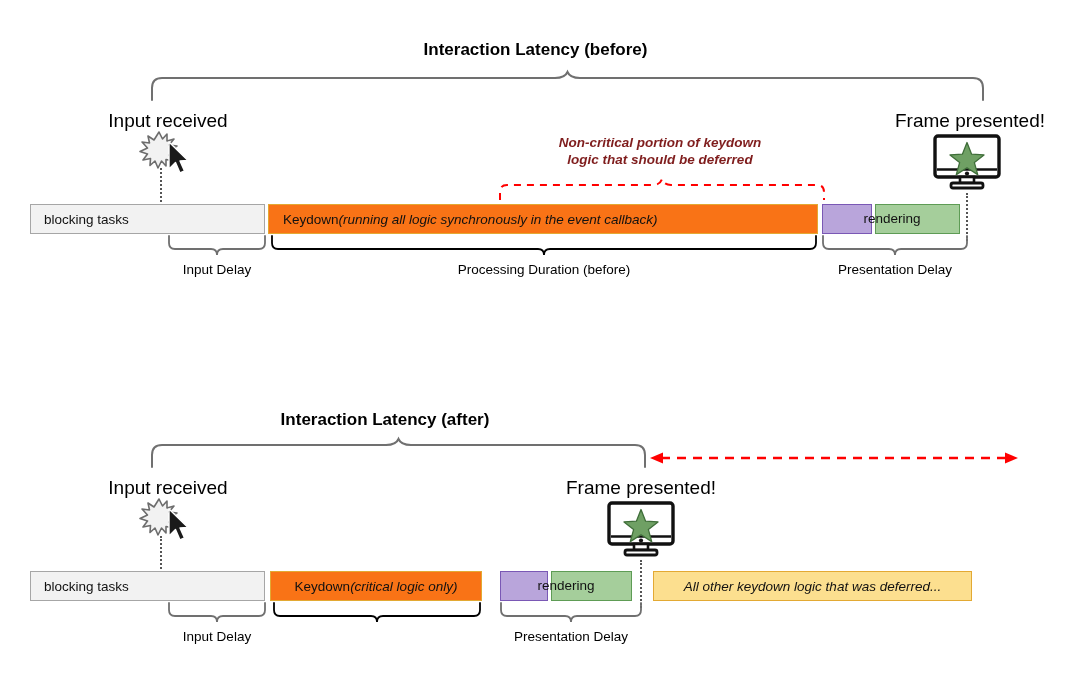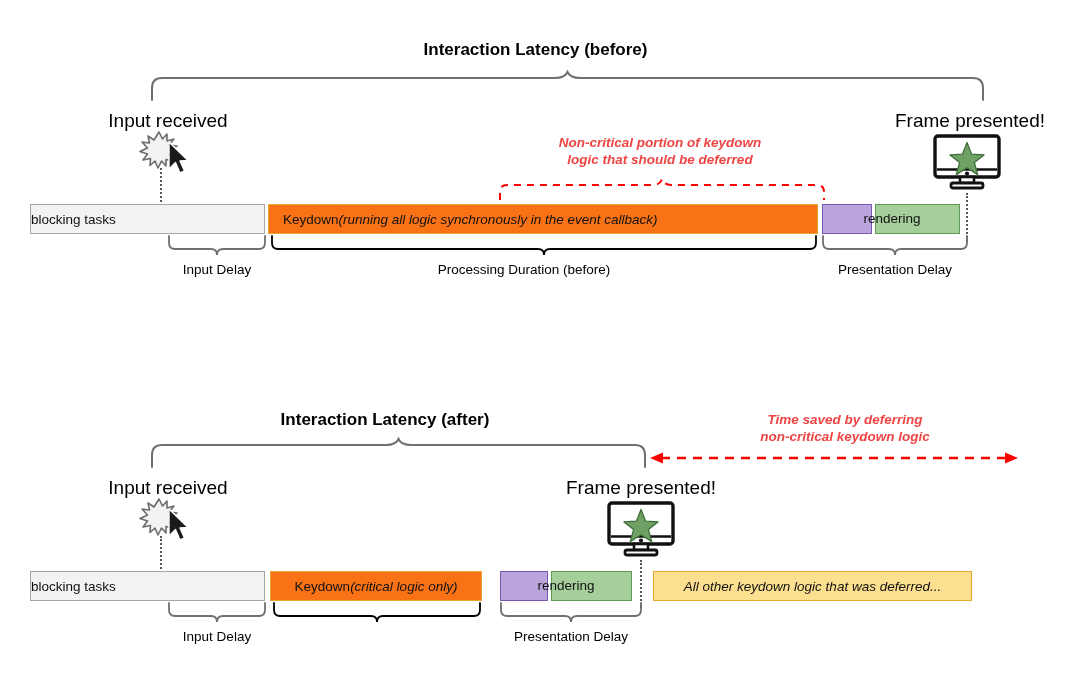--- a/index.html
+++ b/index.html
@@ -39,38 +39,39 @@
   .brace-label {
     font-size: 13.5px;
     color: #000000;
     text-align: center;
     white-space: nowrap;
   }
   .red-note {
     font-size: 13.5px;
     font-weight: bold;
     font-style: italic;
-    color: #ef4444;
+    color: #7f1d1d;
     text-align: center;
     line-height: 1.25;
     white-space: nowrap;
   }
 
   
   .bar {
     box-sizing: border-box;
     height: 30px;
     display: flex;
     align-items: center;
     font-size: 13.5px;
     color: #111111;
   }
   .bar-blocking {
     background: #f2f2f2;
     border: 1px solid #a6a6a6;
+    padding-left: 13px;
     justify-content: flex-start;
   }
   .bar-keydown {
     background: #f97316;
     border: 1px solid #e3a933;
     justify-content: center;
   }
   .bar-keydown.left-align { justify-content: flex-start; padding-left: 14px; }
   .bar-purple {
     background: #b9a5db;
@@ -163,37 +164,33 @@
   <div class="abs rendering-label" style="left:842px; top:211px; width:100px;">rendering</div>
 
   <svg class="abs" style="left:168px; top:236px;" width="98" height="22" viewBox="0 0 98 22">
     <path d="M1,0 L1,7 Q1,13 7,13 L43,13 Q49,13 49,19 Q49,13 55,13 L91,13 Q97,13 97,7 L97,0" fill="none" stroke="#707070" stroke-width="1.8" stroke-linecap="round"></path>
   </svg>
   <div class="abs brace-label" style="left:157px; top:262px; width:120px;">Input Delay</div>
 
   <svg class="abs" style="left:271px; top:236px;" width="546" height="22" viewBox="0 0 546 22">
     <path d="M1,0 L1,7 Q1,13 7,13 L267,13 Q273,13 273,19 Q273,13 279,13 L539,13 Q545,13 545,7 L545,0" fill="none" stroke="#000000" stroke-width="1.8" stroke-linecap="round"></path>
   </svg>
-  <div class="abs brace-label" style="left:424px; top:262px; width:200px;">Processing Duration (before)</div>
+  <div class="abs brace-label" style="left:444px; top:262px; width:200px;">Processing Duration (before)</div>
 
   <svg class="abs" style="left:822px; top:236px;" width="146" height="22" viewBox="0 0 146 22">
     <path d="M1,0 L1,7 Q1,13 7,13 L67,13 Q73,13 73,19 Q73,13 79,13 L139,13 Q145,13 145,7 L145,0" fill="none" stroke="#707070" stroke-width="1.8" stroke-linecap="round"></path>
   </svg>
   <div class="abs brace-label" style="left:825px; top:262px; width:140px;">Presentation Delay</div>
 
   <div class="abs panel-title" style="left:120px; top:410px; width:530px;">Interaction Latency (after)</div>
 
   <svg class="abs" style="left:150px; top:437px;" width="497" height="32" viewBox="0 0 497 32">
     <path d="M2,30 L2,18 Q2,8 12,8 L236,8 Q246,8 248.5,2 Q251,8 261,8 L485,8 Q495,8 495,18 L495,30" fill="none" stroke="#707070" stroke-width="2" stroke-linecap="round"></path>
   </svg>
 
-  <div class="abs red-note" style="left:660px; top:412px; width:370px;">
-    <div>Time saved by deferring</div>
-    <div>non-critical keydown logic</div>
-  </div>
 
   <svg class="abs" style="left:648px; top:447px;" width="372" height="22" viewBox="0 0 372 22">
     <line x1="13" y1="11" x2="359" y2="11" stroke="#ff0000" stroke-width="2.6" stroke-dasharray="9,7"></line>
     <path d="M2,11 L15,5.5 L15,16.5 Z" fill="#ff0000"></path>
     <path d="M370,11 L357,5.5 L357,16.5 Z" fill="#ff0000"></path>
   </svg>
 
   <div class="abs marker-label" style="left:98px; top:477px; width:140px;">Input received</div>
 
   <svg class="abs" style="left:138px; top:497px;" width="42" height="42" viewBox="0 0 42 42">

